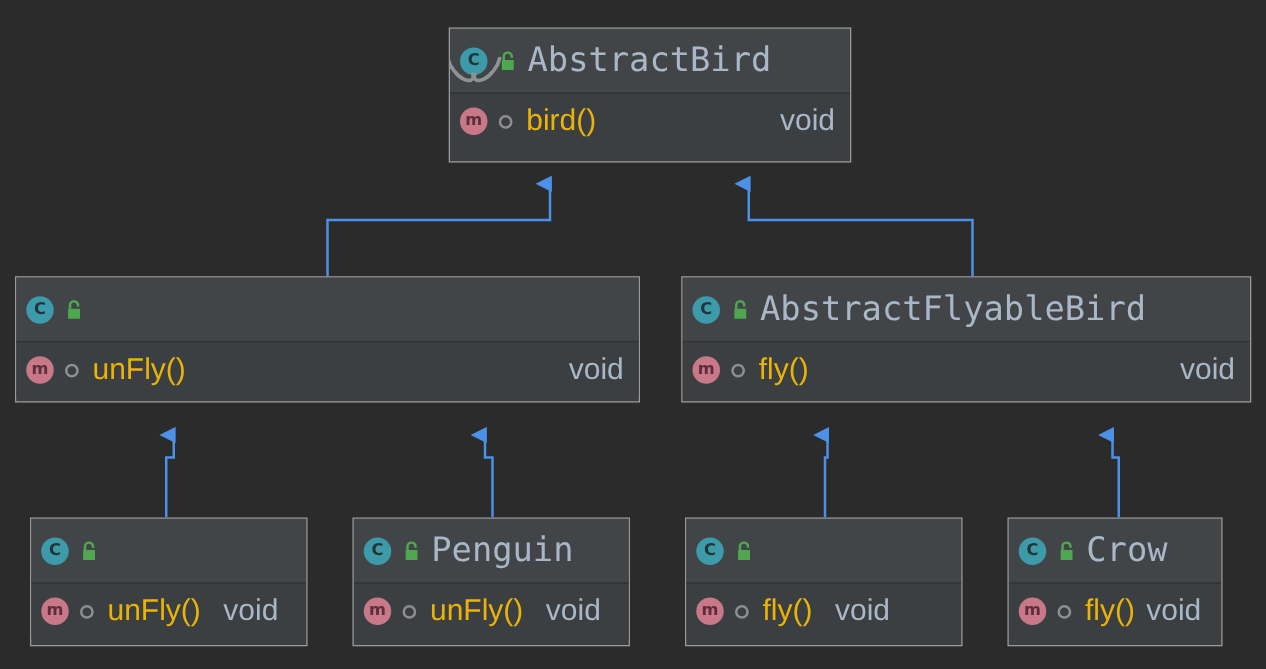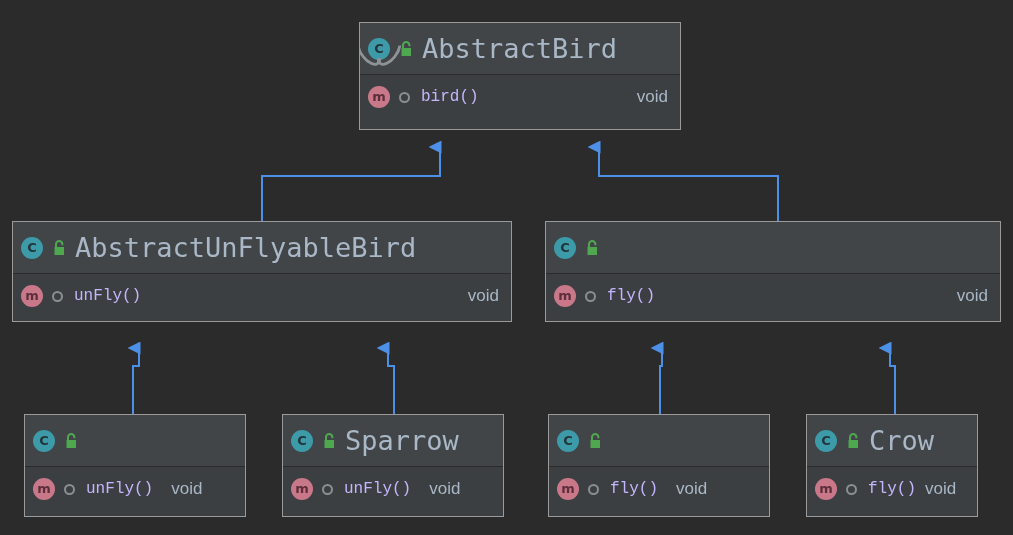--- a/index.html
+++ b/index.html
@@ -132,28 +132,28 @@
 
   
   .class-name {
     font-family: "DejaVu Sans Mono", "Liberation Mono", monospace;
     font-size: 27px;
     color: #a9b7c6;
     letter-spacing: 0px;
     white-space: nowrap;
   }
   .member-name {
-    font-family: Liberation Mono, monospace;
-    font-size: 16px;
-    color: #c4b5fd;
+    font-family: Liberation Sans, sans-serif;
+    font-size: 24px;
+    color: #eab308;
     white-space: nowrap;
   }
   .member-type {
     font-family: "Liberation Sans", sans-serif;
-    font-size: 17px;
+    font-size: 24px;
     color: #a9b7c6;
     white-space: nowrap;
   }
   .spread .member-type { margin-left: auto; }
   .tight  .member-type { margin-left: 18px; }
   .tighter .member-type { margin-left: 9px; }
 </style>
 </head>
 <body>
 
@@ -202,41 +202,41 @@
 
   <div class="node" style="left:12px; top:221px; width:500px; height:101px;">
     <div class="node-header">
       <span class="icon class-icon">C</span>
       <span class="icon lock-icon">
         <svg viewBox="0 0 15 16" width="15" height="16">
           <path d="M4,7 V4.2 A3.2,3.2 0 0 1 10.4,4.2 V5.2" fill="none" stroke="#4fa84f" stroke-width="2"></path>
           <rect x="2.5" y="7" width="9.5" height="8" fill="#4fa84f"></rect>
         </svg>
       </span>
-      <span class="class-name">AbstractUnFlyableBird</span>
     </div>
     <div class="node-body">
       <div class="member-row spread">
         <span class="icon method-icon">m</span>
         <span class="icon vis-icon"></span>
         <span class="member-name">unFly()</span>
         <span class="member-type">void</span>
       </div>
     </div>
   </div>
 
   <div class="node" style="left:545px; top:221px; width:456px; height:101px;">
     <div class="node-header">
       <span class="icon class-icon">C</span>
       <span class="icon lock-icon">
         <svg viewBox="0 0 15 16" width="15" height="16">
           <path d="M4,7 V4.2 A3.2,3.2 0 0 1 10.4,4.2 V5.2" fill="none" stroke="#4fa84f" stroke-width="2"></path>
           <rect x="2.5" y="7" width="9.5" height="8" fill="#4fa84f"></rect>
         </svg>
       </span>
+      <span class="class-name">AbstractFlyableBird</span>
     </div>
     <div class="node-body">
       <div class="member-row spread">
         <span class="icon method-icon">m</span>
         <span class="icon vis-icon"></span>
         <span class="member-name">fly()</span>
         <span class="member-type">void</span>
       </div>
     </div>
   </div>
@@ -263,21 +263,21 @@
 
   <div class="node" style="left:282px; top:414px; width:222px; height:103px;">
     <div class="node-header">
       <span class="icon class-icon">C</span>
       <span class="icon lock-icon">
         <svg viewBox="0 0 15 16" width="15" height="16">
           <path d="M4,7 V4.2 A3.2,3.2 0 0 1 10.4,4.2 V5.2" fill="none" stroke="#4fa84f" stroke-width="2"></path>
           <rect x="2.5" y="7" width="9.5" height="8" fill="#4fa84f"></rect>
         </svg>
       </span>
-      <span class="class-name">Sparrow</span>
+      <span class="class-name">Penguin</span>
     </div>
     <div class="node-body">
       <div class="member-row tight">
         <span class="icon method-icon">m</span>
         <span class="icon vis-icon"></span>
         <span class="member-name">unFly()</span>
         <span class="member-type">void</span>
       </div>
     </div>
   </div>

